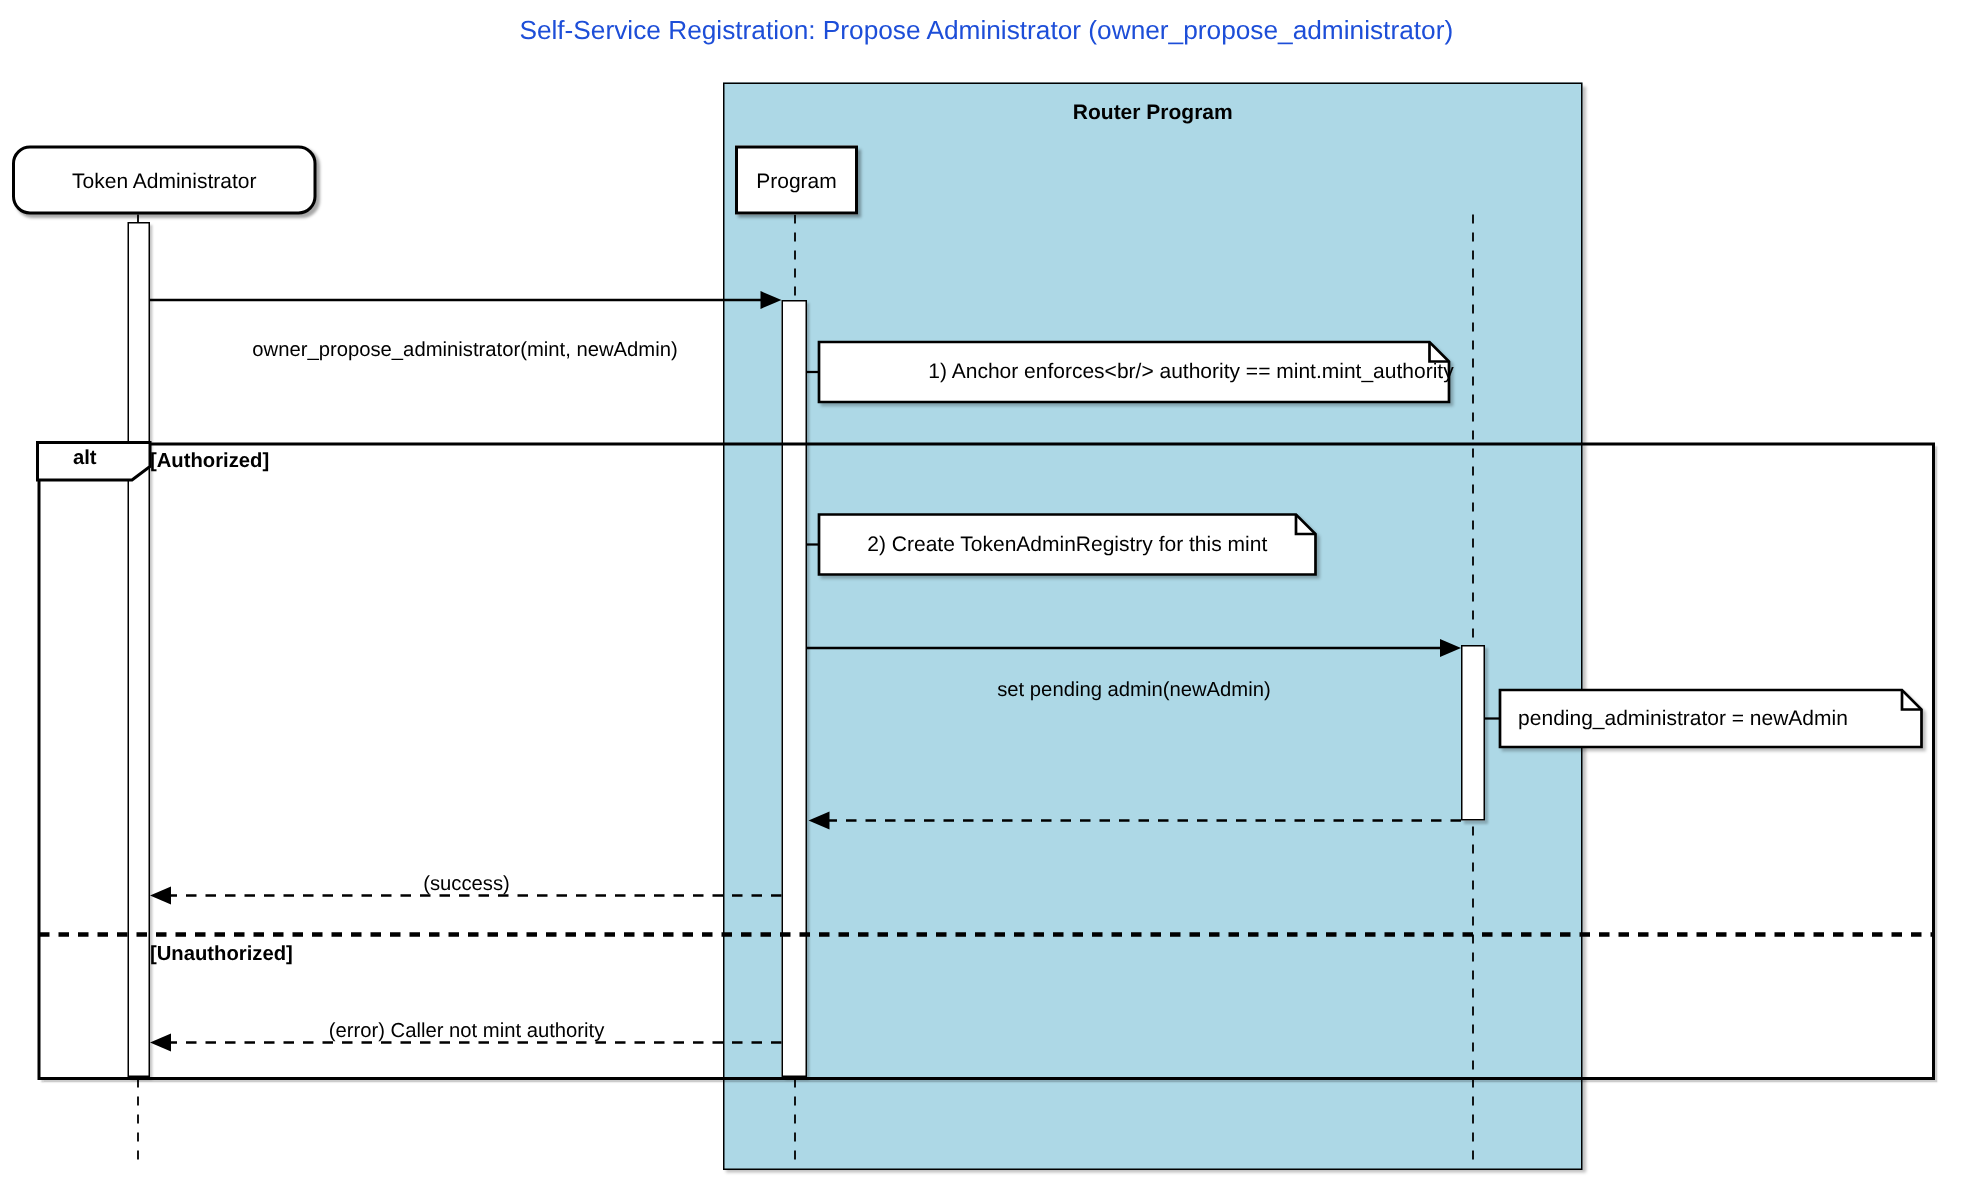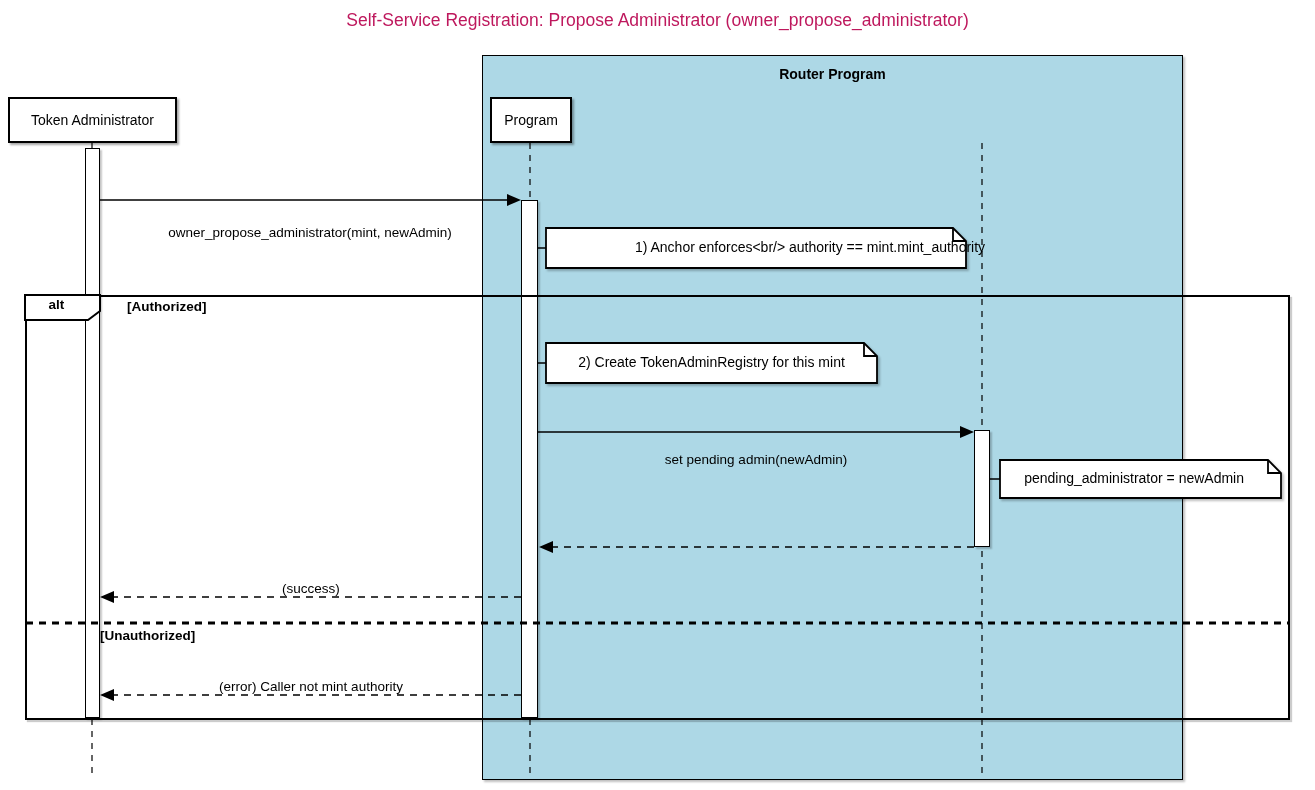--- a/index.html
+++ b/index.html
@@ -3,38 +3,38 @@
 <meta charset="utf-8">
 <style>
   html,body{margin:0;padding:0;background:#fff;}
   #canvas{
     position:relative;width:1315px;height:790px;background:#ffffff;
     font-family:"Liberation Sans", sans-serif;color:#000;overflow:hidden;
   }
   .abs{position:absolute;}
   #title{
     left:0;right:0;top:10px;text-align:center;
-    font-size:17.5px;color:#be185d;
+    font-size:17.5px;color:#1d4ed8;
   }
   #router-program{
-    left:482px;top:55px;width:701px;height:725px;
+    left:482px;top:55px;width:573px;height:725px;
     background:#ADD8E6;border:1.5px solid #000;box-sizing:border-box;
     box-shadow:2px 2px 2px rgba(0,0,0,0.25);
   }
   #router-program-label{
     position:absolute;left:0;right:0;top:10px;text-align:center;
     font-weight:bold;font-size:14px;
   }
   .participant{
     background:#fff;border:2px solid #000;box-sizing:border-box;
     display:flex;align-items:center;justify-content:center;
     font-size:14px;box-shadow:2px 2px 2px rgba(0,0,0,0.35);
     z-index:4;
   }
-  #participant-token-administrator{left:8px;top:97px;width:169px;height:46px;}
+  #participant-token-administrator{left:8px;top:97px;width:203px;height:46px;border-radius:12px;}
   #participant-router{left:490px;top:97px;width:82px;height:46px;}
   #participant-pda{left:879px;top:97px;width:208px;height:46px;}
   .activation{
     background:#fff;border:1.5px solid #000;box-sizing:border-box;
     box-shadow:2px 2px 1.5px rgba(0,0,0,0.22);z-index:3;
   }
   #activation-token-administrator{left:85px;top:148px;width:15px;height:570px;}
   #activation-router{left:521px;top:200px;width:17px;height:518px;}
   #activation-pda{left:974px;top:430px;width:16px;height:117px;}
   #alt-frame{
@@ -50,29 +50,29 @@
   .note-label{
     font-size:14px;text-align:center;z-index:8;white-space:nowrap;
   }
   .guard-label{
     font-weight:bold;font-size:13.5px;z-index:8;white-space:nowrap;
   }
   #alt-operator{
     left:25px;top:297px;width:63px;text-align:center;
     font-weight:bold;font-size:13.5px;z-index:8;
   }
-  #guard-authorized{left:100px;top:299px;padding-left:27px;}
+  #guard-authorized{left:100px;top:299px;}
   #guard-unauthorized{left:100px;top:628px;}
   #msg1-label{left:140px;top:184px;width:340px;margin-top:41px;}
   #msg2-label{left:586px;top:416px;width:340px;margin-top:36px;}
   #msg-success-label{left:141px;top:581px;width:340px;}
   #msg-error-label{left:141px;top:679px;width:340px;}
-  #note1-label{left:546px;top:239px;width:496px;padding-left:16px;}
+  #note1-label{left:546px;top:239px;width:496px;}
   #note2-label{left:546px;top:354px;width:331px;}
-  #note3-label{left:1000px;top:470px;width:244px;text-align:right;}
+  #note3-label{left:1000px;top:470px;width:244px;}
 </style>
 </head>
 <body>
 
 <div id="canvas">
 
   <div class="abs" id="title">Self-Service Registration: Propose Administrator (owner_propose_administrator)</div>
 
   <div class="abs" id="router-program">
     <div id="router-program-label">Router Program</div>

